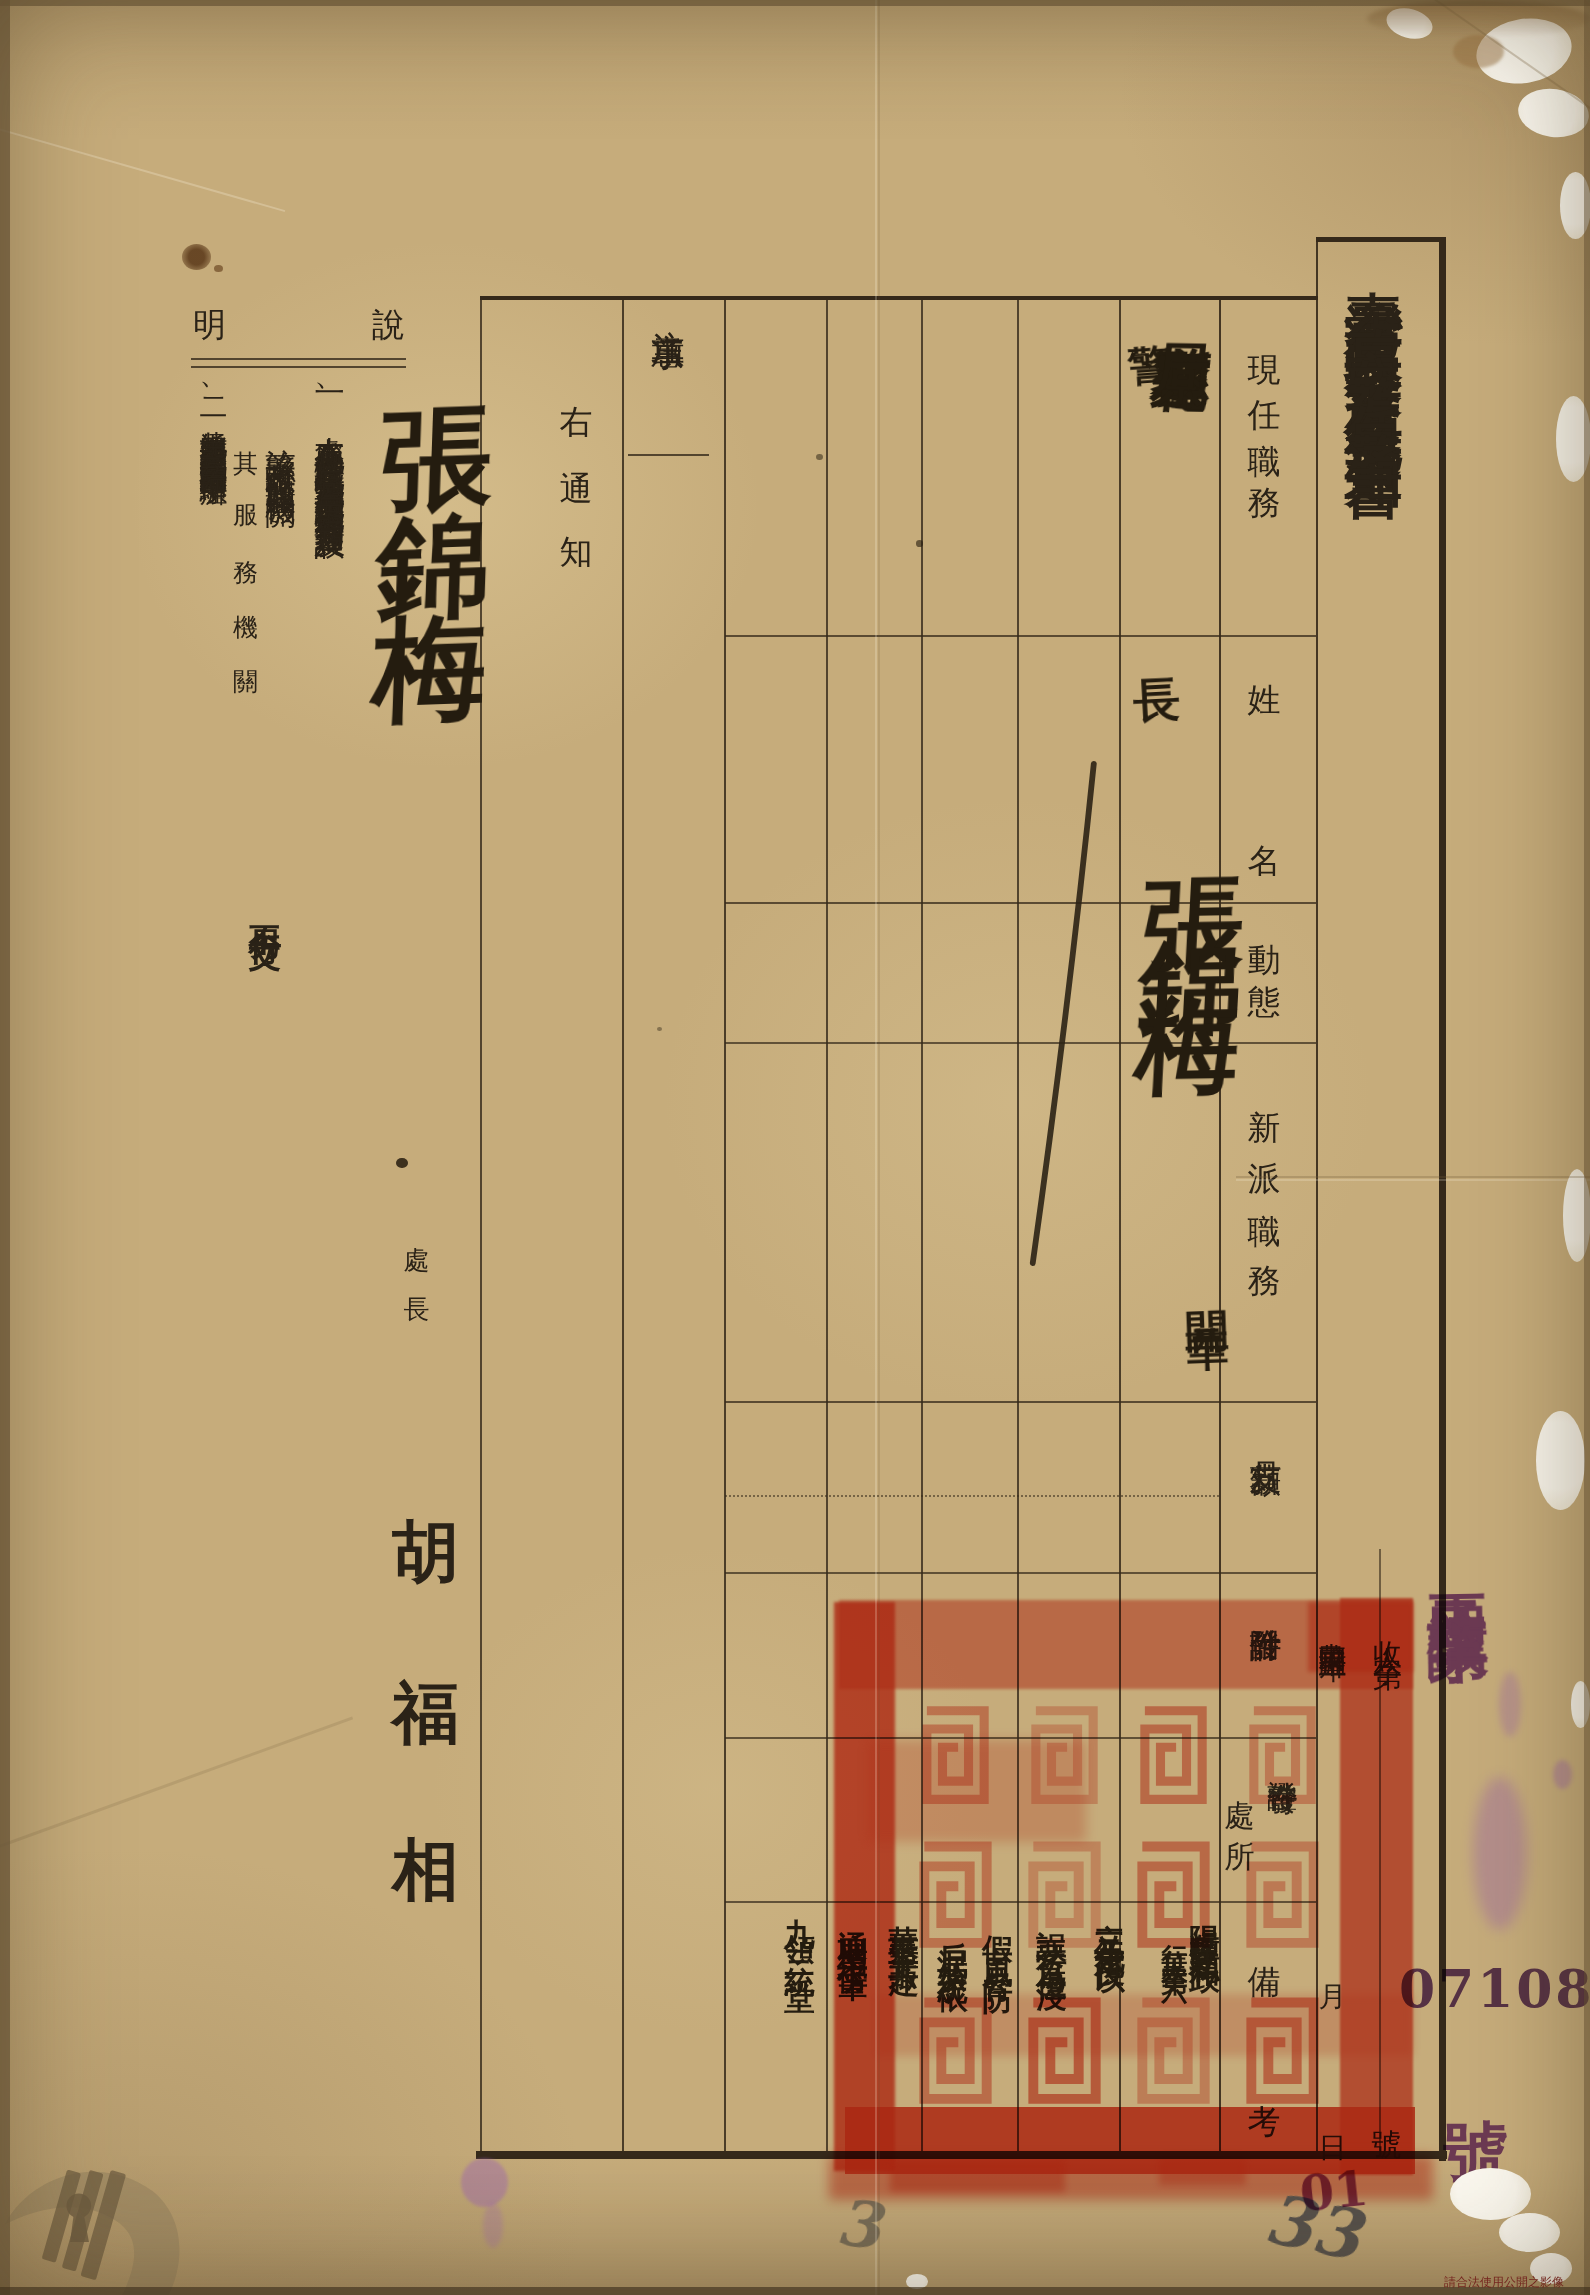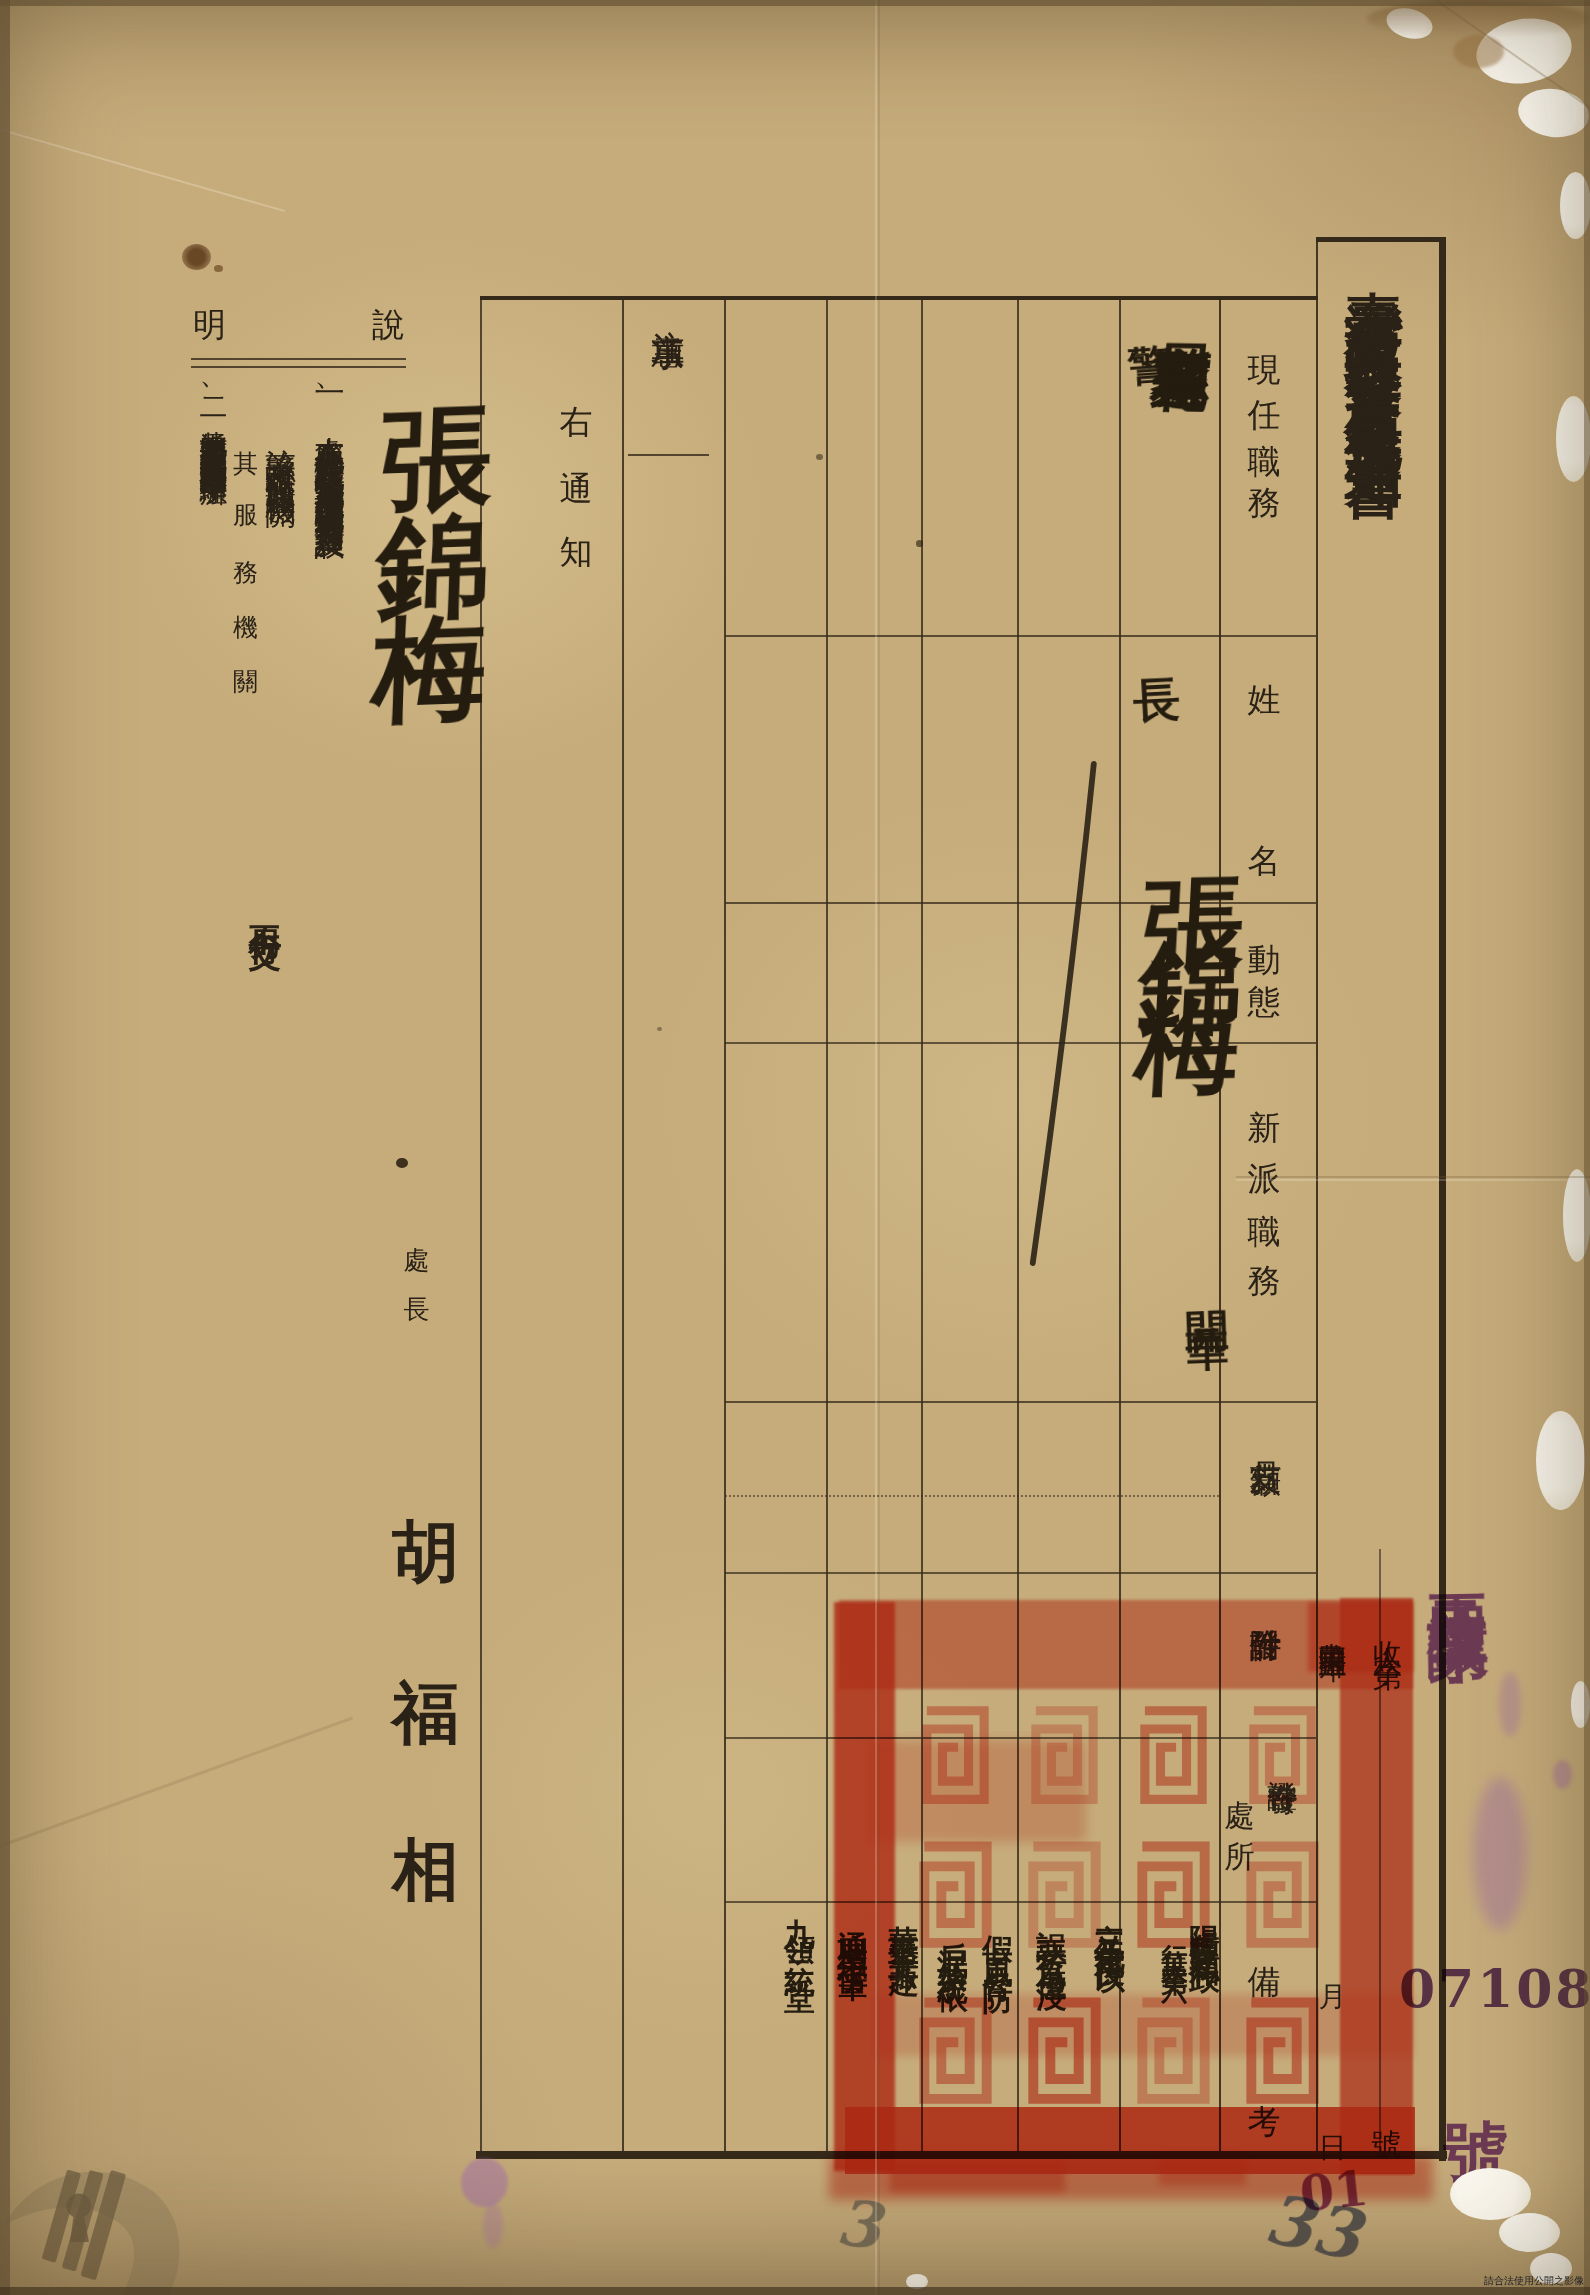--- a/index.html
+++ b/index.html
@@ -279,17 +279,17 @@
     <div class="crease" style="left:-22px;top:167px;width:313px;height:2.2px;background:rgba(255,248,230,.25);transform:rotate(16deg);"></div>
     <div class="crease" style="left:-14.5px;top:1781px;width:378px;height:2.9px;background:rgba(100,80,50,.16);transform:rotate(-20deg);"></div>
     <div class="crease" style="left:1382px;top:58px;width:276px;height:2.2px;background:rgba(120,95,60,.3);transform:rotate(35deg);"></div>
 
     <div class="crease" style="left:0;top:0;width:1590px;height:5.8px;background:rgba(90,72,45,.55);"></div>
     <div class="crease" style="left:0;top:0;width:9.5px;height:2295px;background:rgba(118,97,66,.8);"></div>
     <div class="crease" style="left:1584px;top:0;width:6.5px;height:2295px;background:rgba(105,85,55,.5);"></div>
     <div class="crease" style="left:0;top:2287px;width:1590px;height:8px;background:rgba(60,48,30,.65);"></div>
   </div>
 
-  <div class="h" style="left:1484px;top:2276px;font-size:10px;color:#0f172a;">請合法使用公開之影像</div>
+  <div class="h" style="left:1444px;top:2276px;font-size:12px;color:#7f1d1d;">請合法使用公開之影像</div>
 
   <div id="vignette"></div>
 </div>
 
 
 </body></html>

